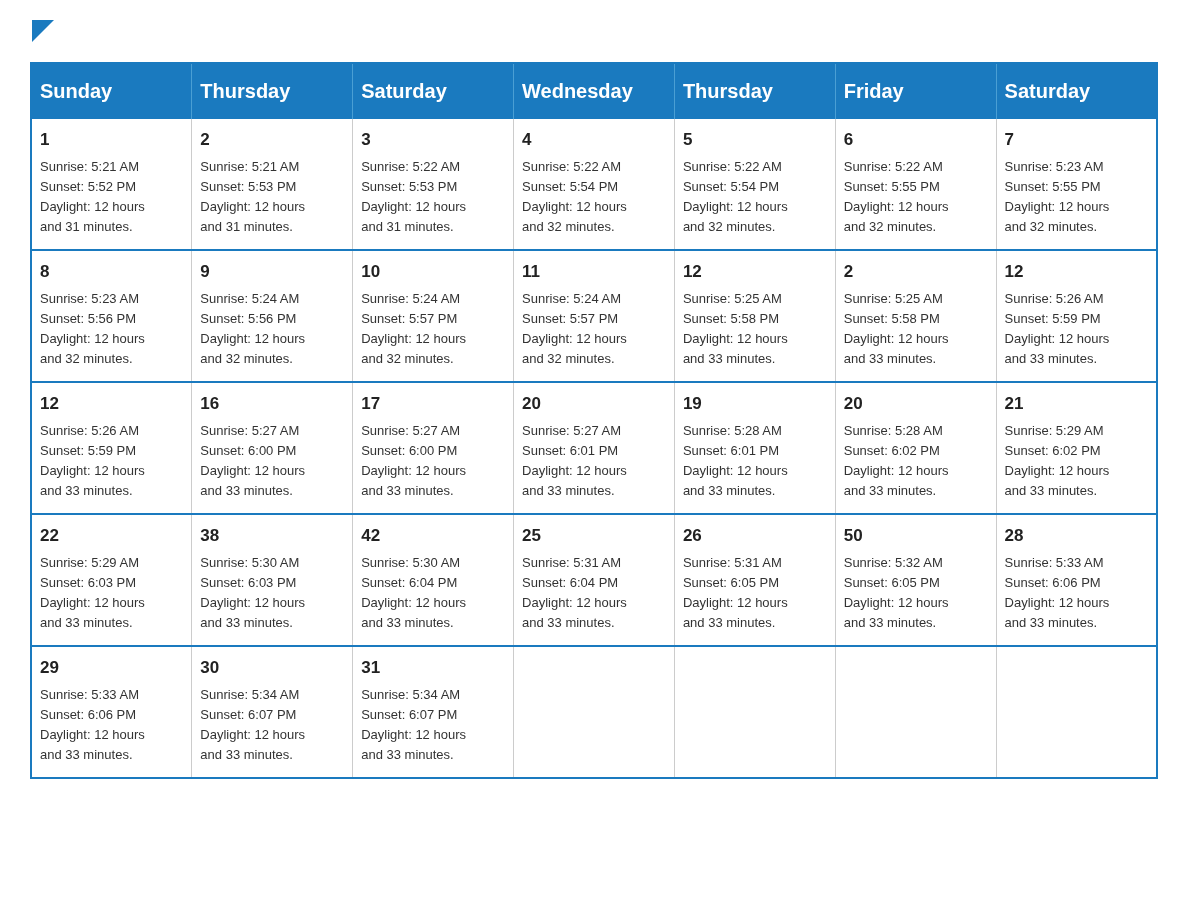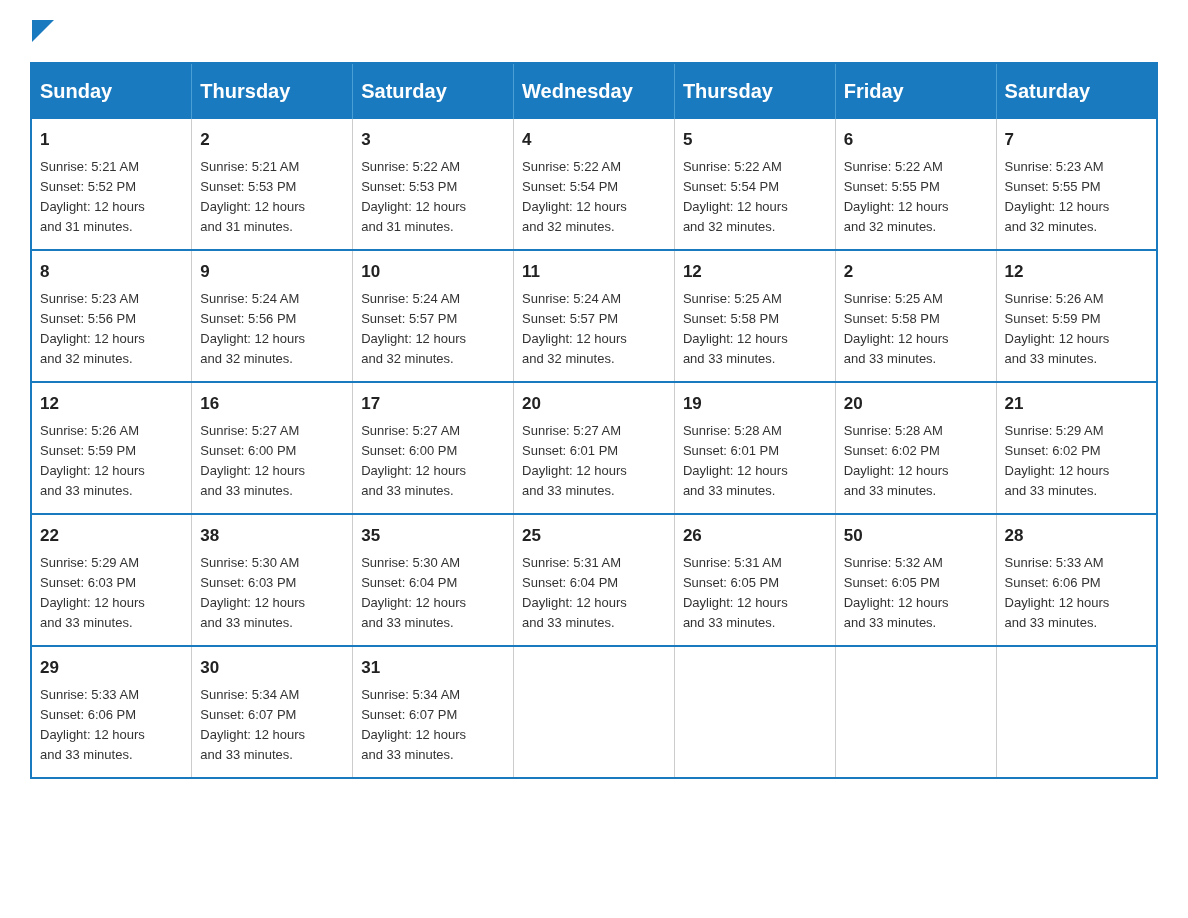--- a/index.html
+++ b/index.html
@@ -150,21 +150,21 @@
         <td><span class="day-num">16</span><span class="day-info">Sunrise: 5:27 AM<br>Sunset: 6:00 PM<br>Daylight: 12 hours<br>and 33 minutes.</span></td>
         <td><span class="day-num">17</span><span class="day-info">Sunrise: 5:27 AM<br>Sunset: 6:00 PM<br>Daylight: 12 hours<br>and 33 minutes.</span></td>
         <td><span class="day-num">20</span><span class="day-info">Sunrise: 5:27 AM<br>Sunset: 6:01 PM<br>Daylight: 12 hours<br>and 33 minutes.</span></td>
         <td><span class="day-num">19</span><span class="day-info">Sunrise: 5:28 AM<br>Sunset: 6:01 PM<br>Daylight: 12 hours<br>and 33 minutes.</span></td>
         <td><span class="day-num">20</span><span class="day-info">Sunrise: 5:28 AM<br>Sunset: 6:02 PM<br>Daylight: 12 hours<br>and 33 minutes.</span></td>
         <td><span class="day-num">21</span><span class="day-info">Sunrise: 5:29 AM<br>Sunset: 6:02 PM<br>Daylight: 12 hours<br>and 33 minutes.</span></td>
       </tr>
       <tr>
         <td><span class="day-num">22</span><span class="day-info">Sunrise: 5:29 AM<br>Sunset: 6:03 PM<br>Daylight: 12 hours<br>and 33 minutes.</span></td>
         <td><span class="day-num">38</span><span class="day-info">Sunrise: 5:30 AM<br>Sunset: 6:03 PM<br>Daylight: 12 hours<br>and 33 minutes.</span></td>
-        <td><span class="day-num">35</span><span class="day-info">Sunrise: 5:30 AM<br>Sunset: 6:04 PM<br>Daylight: 12 hours<br>and 33 minutes.</span></td>
+        <td><span class="day-num">42</span><span class="day-info">Sunrise: 5:30 AM<br>Sunset: 6:04 PM<br>Daylight: 12 hours<br>and 33 minutes.</span></td>
         <td><span class="day-num">25</span><span class="day-info">Sunrise: 5:31 AM<br>Sunset: 6:04 PM<br>Daylight: 12 hours<br>and 33 minutes.</span></td>
         <td><span class="day-num">26</span><span class="day-info">Sunrise: 5:31 AM<br>Sunset: 6:05 PM<br>Daylight: 12 hours<br>and 33 minutes.</span></td>
         <td><span class="day-num">50</span><span class="day-info">Sunrise: 5:32 AM<br>Sunset: 6:05 PM<br>Daylight: 12 hours<br>and 33 minutes.</span></td>
         <td><span class="day-num">28</span><span class="day-info">Sunrise: 5:33 AM<br>Sunset: 6:06 PM<br>Daylight: 12 hours<br>and 33 minutes.</span></td>
       </tr>
       <tr>
         <td><span class="day-num">29</span><span class="day-info">Sunrise: 5:33 AM<br>Sunset: 6:06 PM<br>Daylight: 12 hours<br>and 33 minutes.</span></td>
         <td><span class="day-num">30</span><span class="day-info">Sunrise: 5:34 AM<br>Sunset: 6:07 PM<br>Daylight: 12 hours<br>and 33 minutes.</span></td>
         <td><span class="day-num">31</span><span class="day-info">Sunrise: 5:34 AM<br>Sunset: 6:07 PM<br>Daylight: 12 hours<br>and 33 minutes.</span></td>
         <td class="empty-cell"></td>

